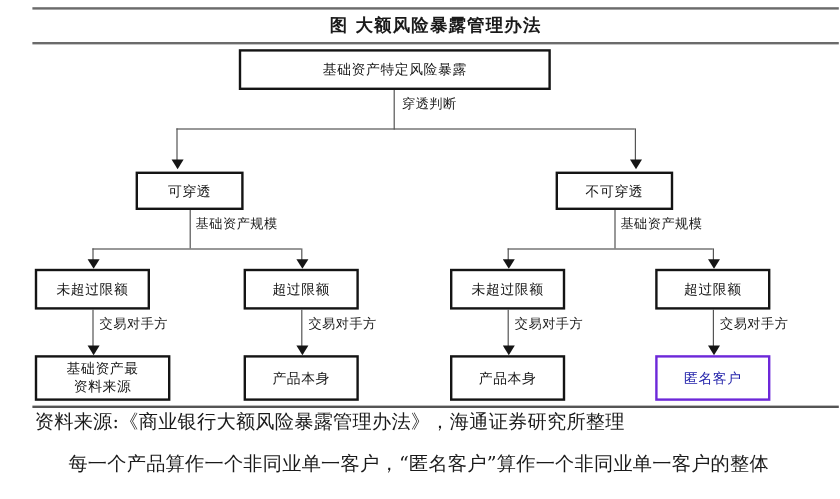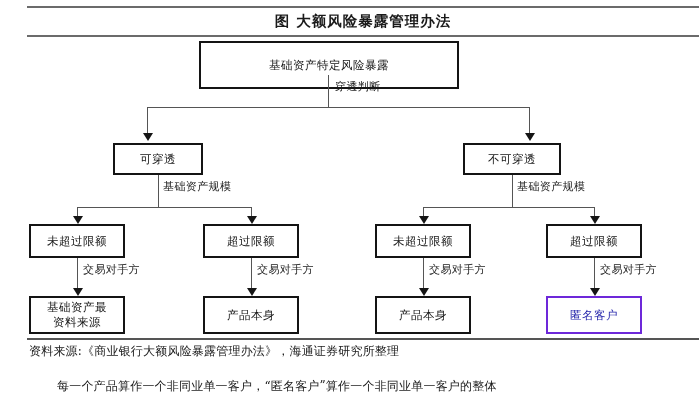--- a/index.html
+++ b/index.html
@@ -91,39 +91,39 @@
     color: #1a1a1a;
     white-space: nowrap;
     letter-spacing: 0.4px;
   }
 
   
   .footer {
     position: absolute;
     left: 16px;
     width: 670px;
-    font-size: 12px;
+    font-size: 16px;
     line-height: 17px;
     color: #1a1a1a;
     letter-spacing: 0.2px;
   }
   .src  { top: 343px; }
   .note { top: 360px; }
   .note-cont { top: 378px; left: 44px; }
 </style>
 </head>
 <body>
 
 <div id="page">
 
   <div class="rule top"></div>
   <div class="chart-title">图  大额风险暴露管理办法</div>
   <div class="rule under-title"></div>
 
-  <div class="box" style="left:186px; top:41px; width:260px; height:48px;">
+  <div class="box" style="left:186px; top:41px; width:260px; height:34px;">
     <span class="txt">基础资产特定风险暴露</span>
   </div>
 
   <div class="vline" style="left:315px; top:75px; height:33px;"></div>
   <div class="edge-label" style="left:322px; top:80px;text-align:right;">穿透判断</div>
 
   <div class="hline" style="left:134px; top:107px; width:382px;"></div>
   <div class="vline" style="left:134px; top:107px; height:28px;"></div>
   <div class="arrow" style="left:130px; top:133px;"></div>
   <div class="vline" style="left:516px; top:107px; height:28px;"></div>
@@ -174,21 +174,21 @@
   <div class="edge-label" style="left:244px; top:263px;">交易对手方</div>
 
   <div class="vline" style="left:410px; top:258px; height:32px;"></div>
   <div class="arrow" style="left:406px; top:288px;"></div>
   <div class="edge-label" style="left:416px; top:263px;">交易对手方</div>
 
   <div class="vline" style="left:581px; top:258px; height:32px;"></div>
   <div class="arrow" style="left:577px; top:288px;"></div>
   <div class="edge-label" style="left:587px; top:263px;">交易对手方</div>
 
-  <div class="box" style="left:16px; top:296px; width:96px; height:38px; flex-direction:column; justify-content:center;">
+  <div class="box" style="left:16px; top:296px; width:113px; height:38px; flex-direction:column; justify-content:center;">
     <span>基础资产最</span>
     <span>资料来源</span>
   </div>
   <div class="box" style="left:190px; top:296px; width:96px; height:38px;">
     <span class="txt">产品本身</span>
   </div>
   <div class="box" style="left:362px; top:296px; width:96px; height:38px;">
     <span class="txt">产品本身</span>
   </div>
   <div class="box highlight" style="left:533px; top:296px; width:96px; height:38px;">

